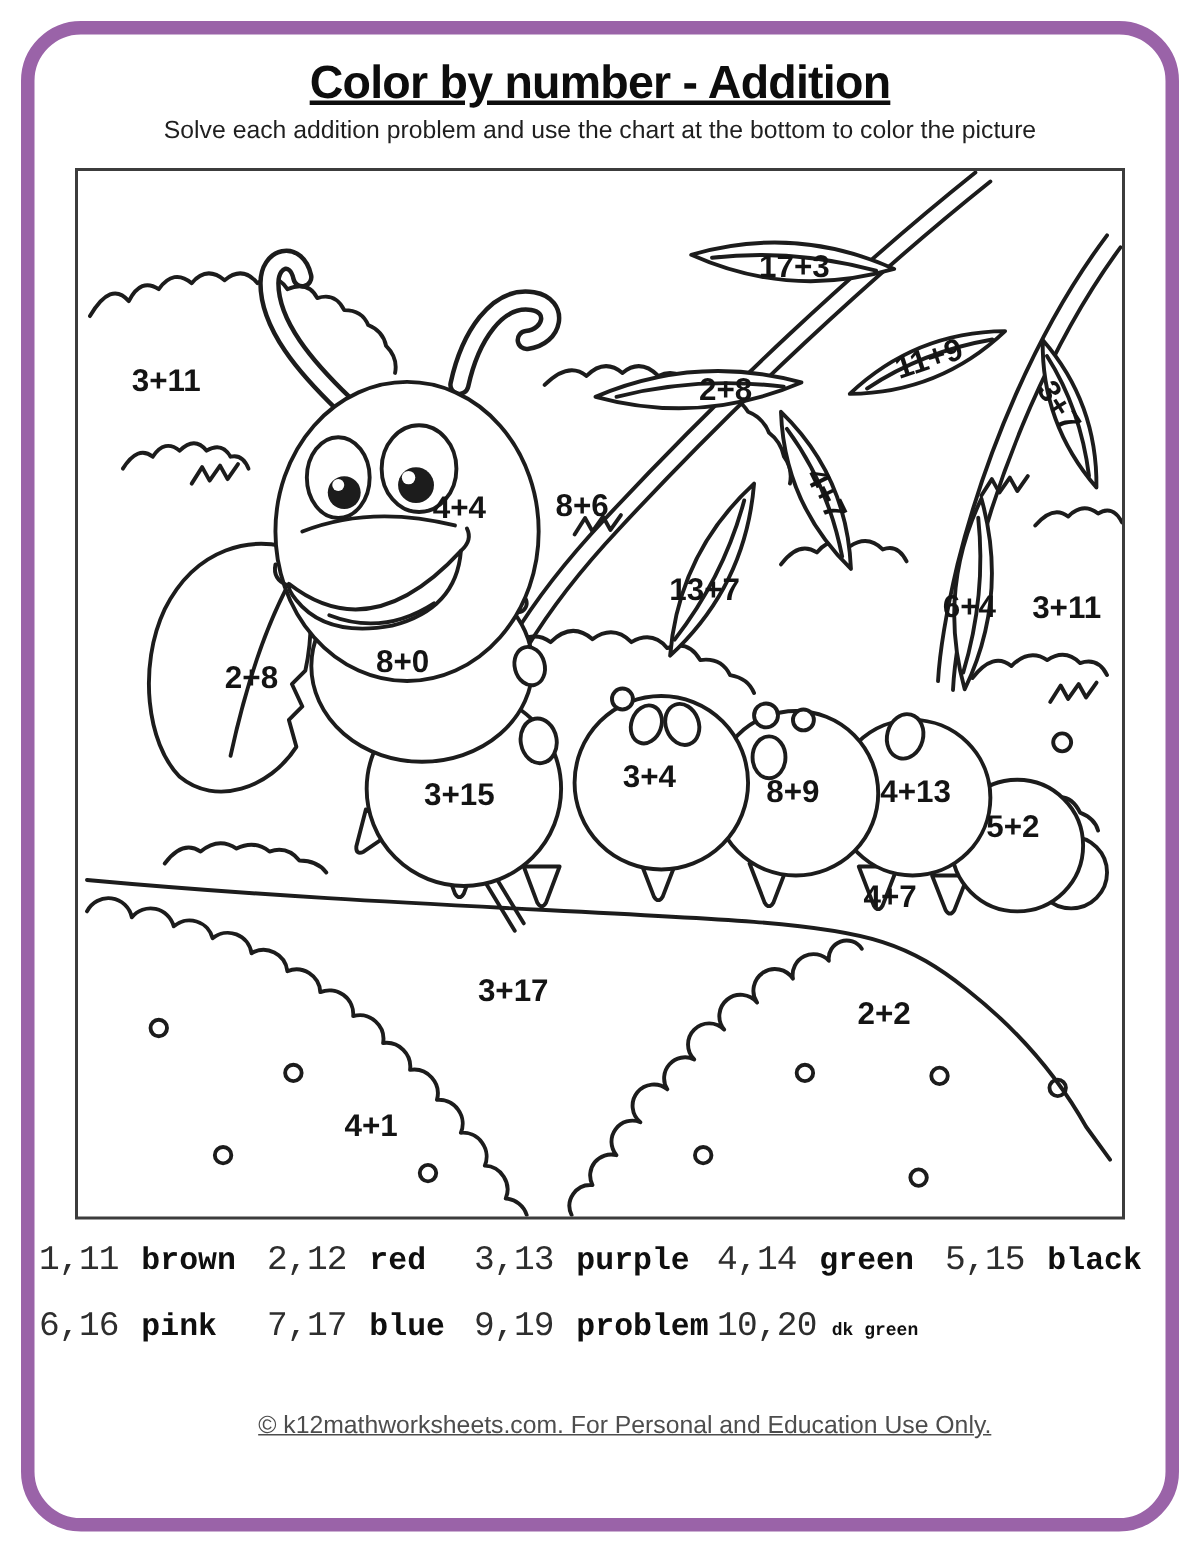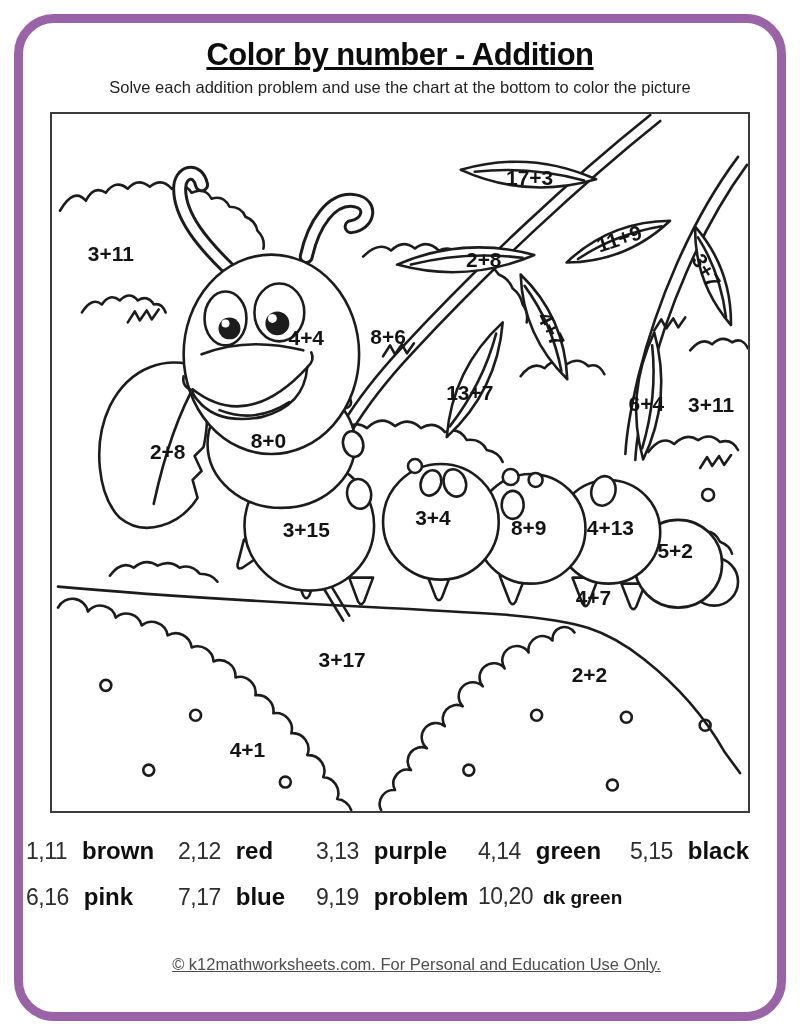--- a/index.html
+++ b/index.html
@@ -30,28 +30,29 @@
     border:2px solid #3c3c3c;background:#fff;
   }
   svg{display:block;color:var(--ink);}
   .lineart{fill:none;stroke:currentColor;stroke-width:2.6;stroke-linecap:round;stroke-linejoin:round;}
   .whitefill{fill:#fff;stroke:currentColor;stroke-width:2.6;stroke-linejoin:round;}
   .problem{
     font-family:"Liberation Sans","DejaVu Sans",sans-serif;font-weight:bold;
     font-size:21px;fill:#141414;stroke:none;text-anchor:middle;
   }
   .key{
-    width:748px;margin:24px auto 0 auto;display:grid;
+    width:748px;margin:14px auto 0 auto;display:grid;
     grid-template-columns:152px 138px 162px 152px 144px;
+    font-family:Liberation Mono, monospace;
   }
   .key.row2{margin-top:18px;}
   .key-item{display:flex;align-items:baseline;}
   .key-nums{font-size:23px;font-weight:400;color:#2e2e2e;letter-spacing:-.5px;}
-  .key-name{font-size:24px;font-weight:bold;color:#0f0f0f;margin-left:15px;}
-  .key-name.small{font-size:19px;margin-left:10px;}
+  .key-name{font-size:21px;font-weight:bold;color:#0f0f0f;margin-left:15px;}
+  .key-name.small{font-size:12px;margin-left:10px;}
   .footer{
     text-align:center;margin-top:44px;font-size:16.5px;color:var(--footer);padding-left:33px;
   }
   .footer a{color:var(--footer);text-decoration:underline;cursor:pointer;}
 </style>
 </head>
 <body>
 
 <div class="frame"></div>
 

